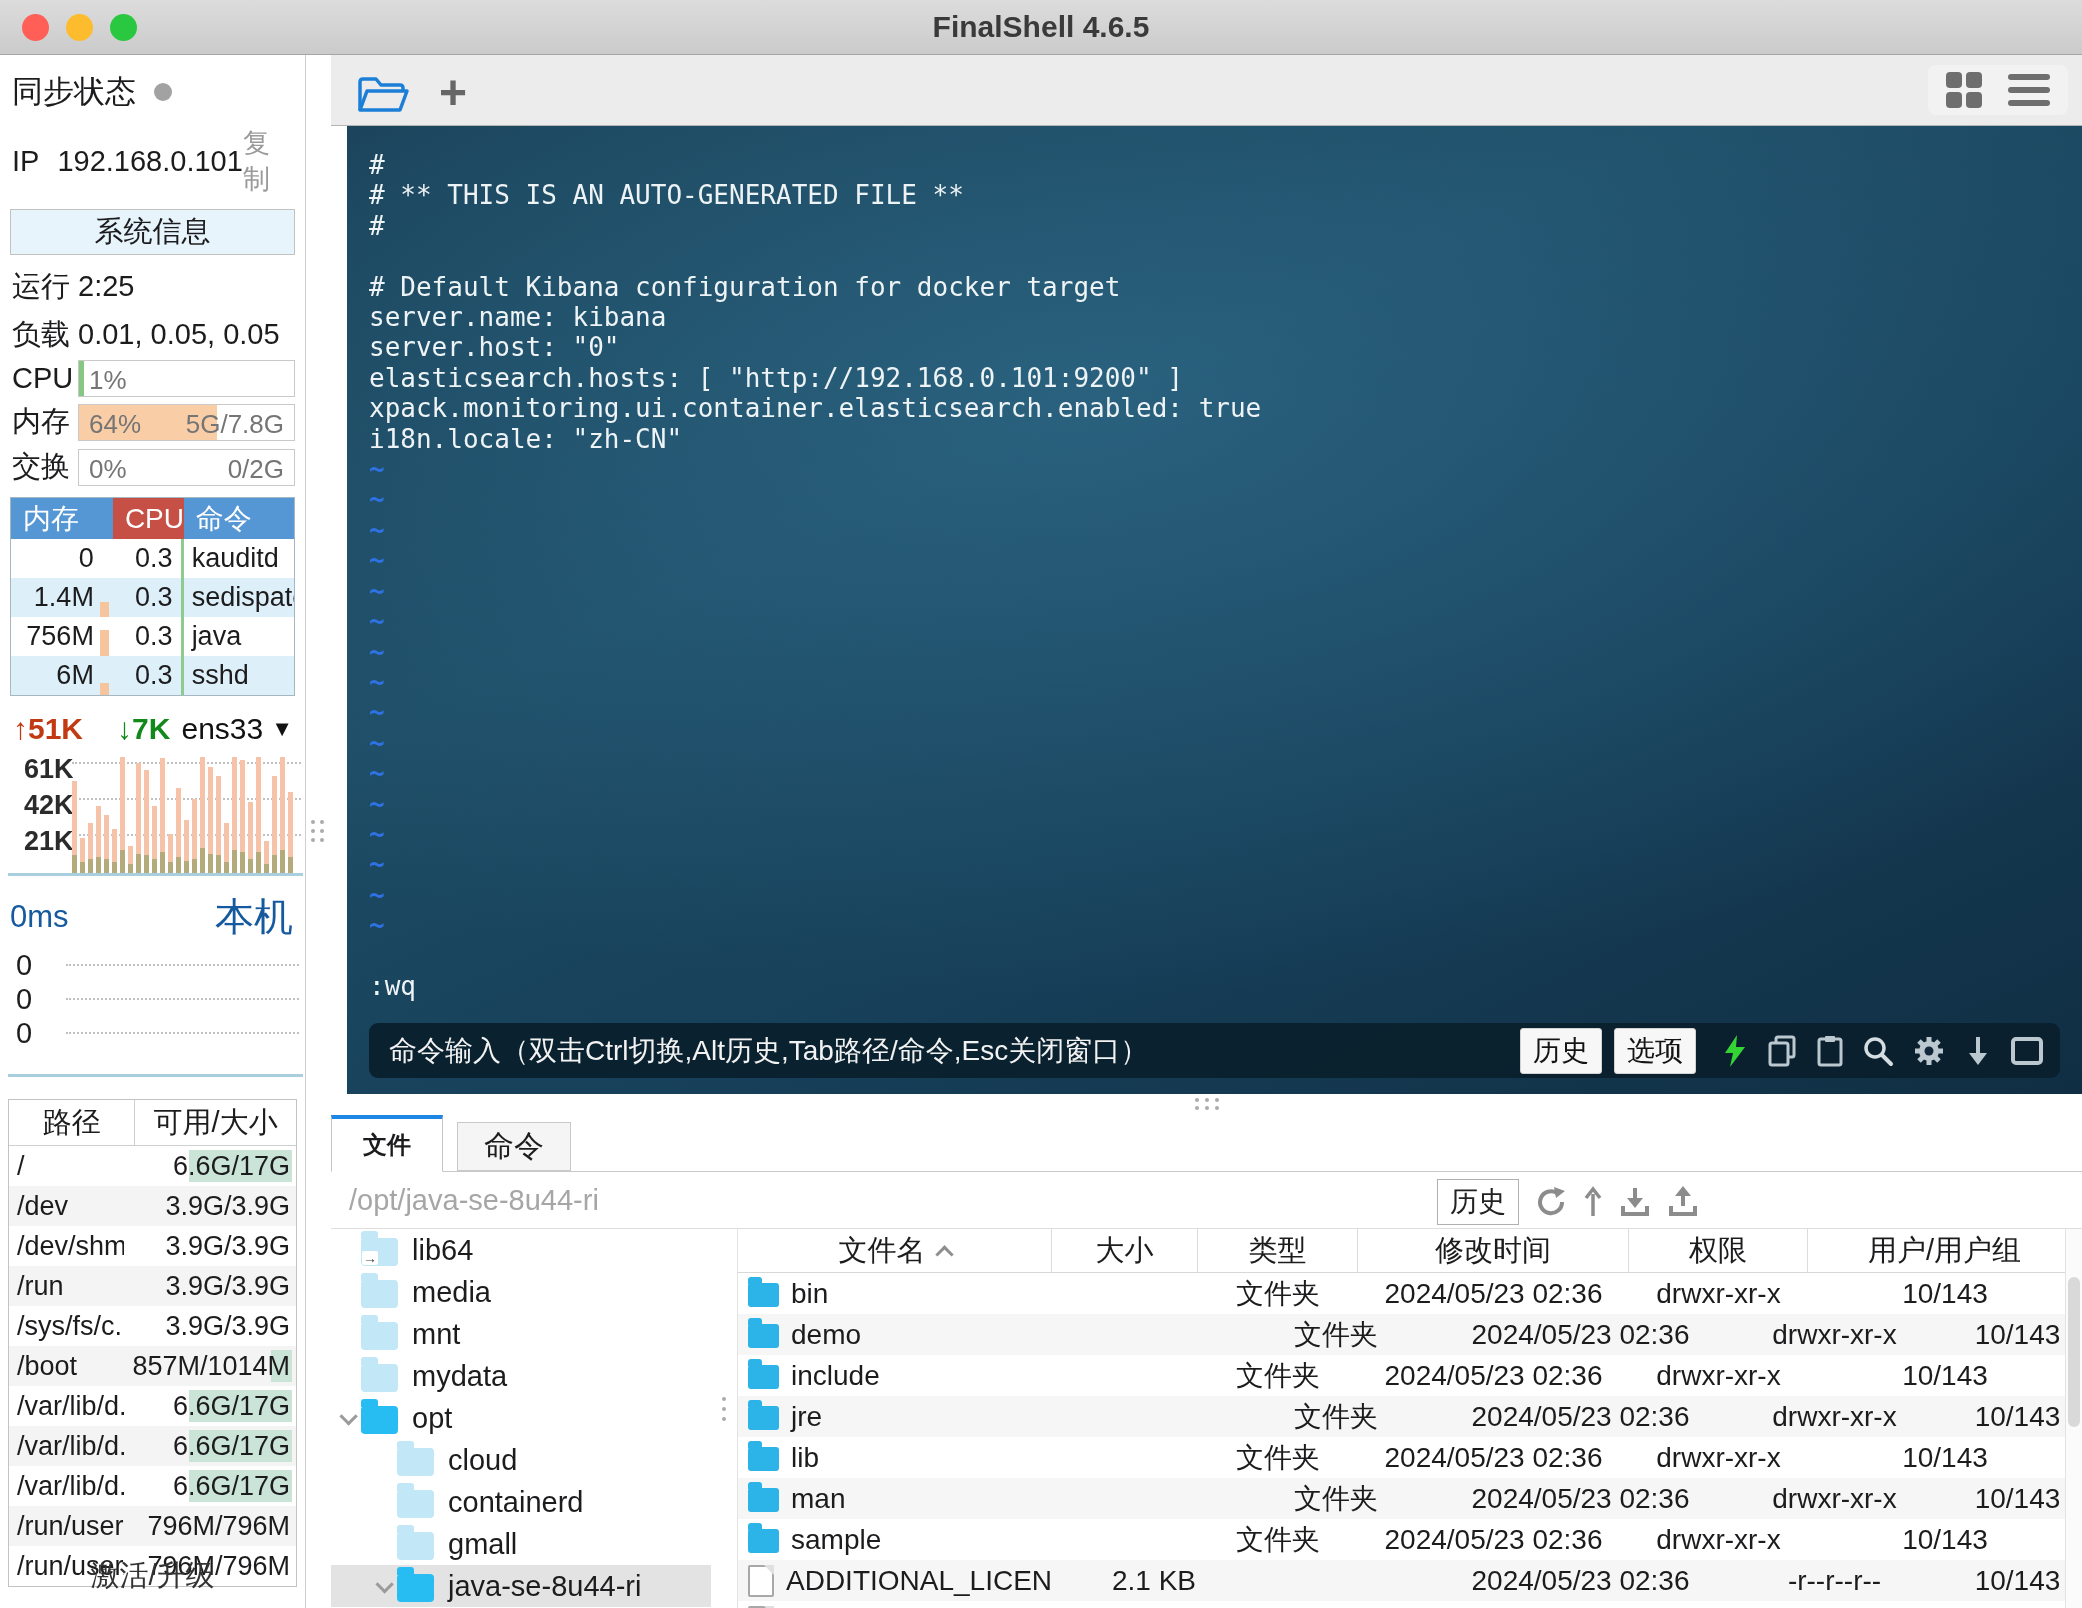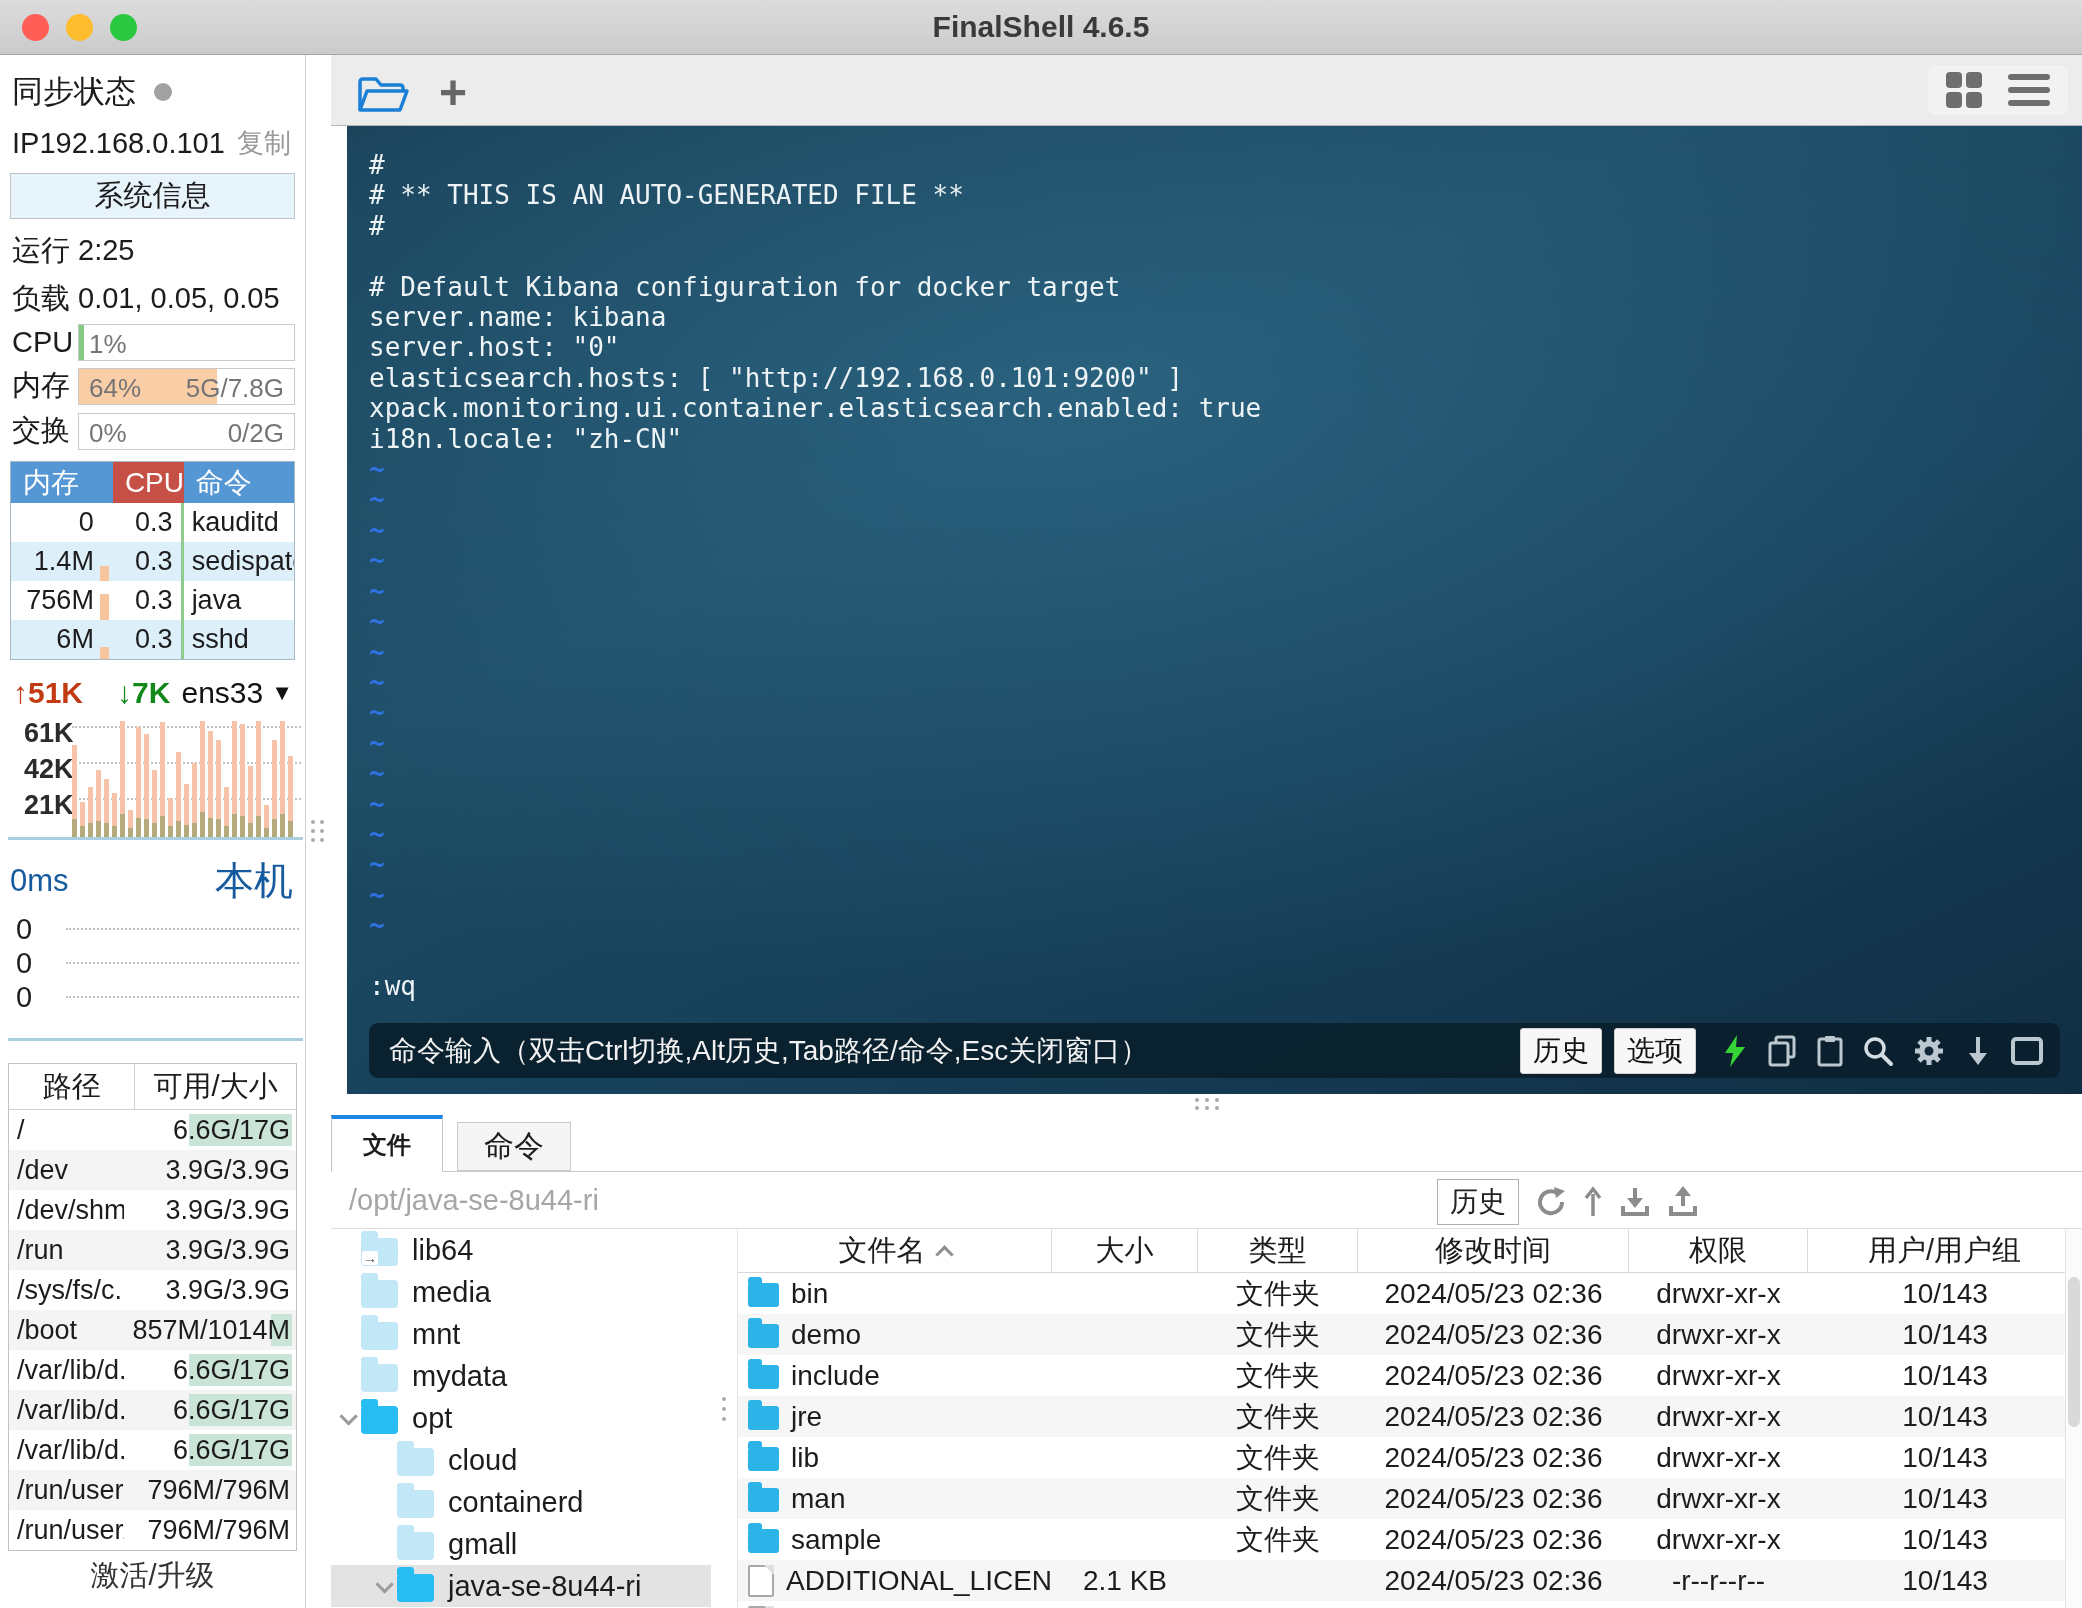--- a/index.html
+++ b/index.html
@@ -21,21 +21,21 @@
   .sidebar { width:306px; flex:none; border-right:1px solid #cfcfcf; position:relative;
     font-size:29px; overflow:hidden; background:#fff; }
   .gap { width:25px; flex:none; position:relative; background:#fff; }
   .vdots2 { position:absolute; left:5px; top:765px; display:flex; gap:5px; }
   .vdots2 .col { display:flex; flex-direction:column; gap:5px; }
   .dot { width:4px; height:4px; border-radius:50%; background:#ababab; }
 
   .syncrow { display:flex; align-items:center; padding:16px 0 0 12px; font-size:31px; }
   .syncdot { width:18px; height:18px; border-radius:50%; background:#a2a2a2; margin-left:18px; }
   .iprow { display:flex; align-items:center; padding:12px 14px 0 12px; font-size:29px; }
-  .iplabel { }
+  .iplabel { margin-right:18px; }
   .copybtn { margin-left:auto; color:#9a9a9a; font-size:27px; }
   .sysinfo { margin:12px 10px 4px 10px; height:46px; background:#e8f4fc;
     border:1px solid #c2c2c2; display:flex; align-items:center; justify-content:center;
     font-size:29px; cursor:default; }
   .inforow { padding:8px 0 0 12px; font-size:29px; }
 
   .meter { display:flex; align-items:center; margin:5px 10px 4px 12px; }
   .meter .lbl { width:66px; font-size:29px; flex:none; }
   .meter .bar { flex:1; height:37px; border:1px solid #c9c9c9; background:#fff;
     position:relative; font-size:26px; color:#757575; overflow:hidden; }
@@ -194,21 +194,21 @@
     position:relative; border-left:1px solid #e3e3e3;justify-content:flex-end; }
   .fthead { display:flex; height:44px; flex:none; border-bottom:1px solid #d8d8d8; }
   .fhcell { display:flex; align-items:center; justify-content:center;
     border-right:1px solid #dcdcdc; font-size:29px; }
   .caretup { width:13px; height:13px; border-left:3px solid #8f8f8f;
     border-top:3px solid #8f8f8f; transform:rotate(45deg); margin-left:12px; margin-top:8px; }
   .c-name{width:314px;flex:none}.c-size{width:146px;flex:none}.c-type{width:160px;flex:none}
   .c-time{width:271px;flex:none}.c-perm{width:179px;flex:none}.c-owner{flex:1}
   .ftbody { flex:1; overflow:hidden; }
   .frow { display:flex; height:41px; background:#fff; }
-  .frow.alt { background:#f6f6f6; }
+  .frow.alt { background:#f6f6f6;gap:29px; }
   .fcell { display:flex; align-items:center; justify-content:center;
     white-space:nowrap; overflow:hidden; }
   .fname { justify-content:flex-start; padding-left:10px; gap:12px; }
   .tfold { width:31px; height:24px; border-radius:3px; background:#2cb3e8;
     position:relative; flex:none; margin-top:3px; }
   .tfold::before { content:""; position:absolute; top:-6px; left:0; width:14px; height:7px;
     border-radius:3px 3px 0 0; background:inherit; }
   .pico { width:26px; height:32px; background:#fff; border:2px solid #a8a8a8;
     border-radius:2px; position:relative; flex:none; }
   .pico::after { content:""; position:absolute; top:-2px; right:-2px; width:0; height:0;

